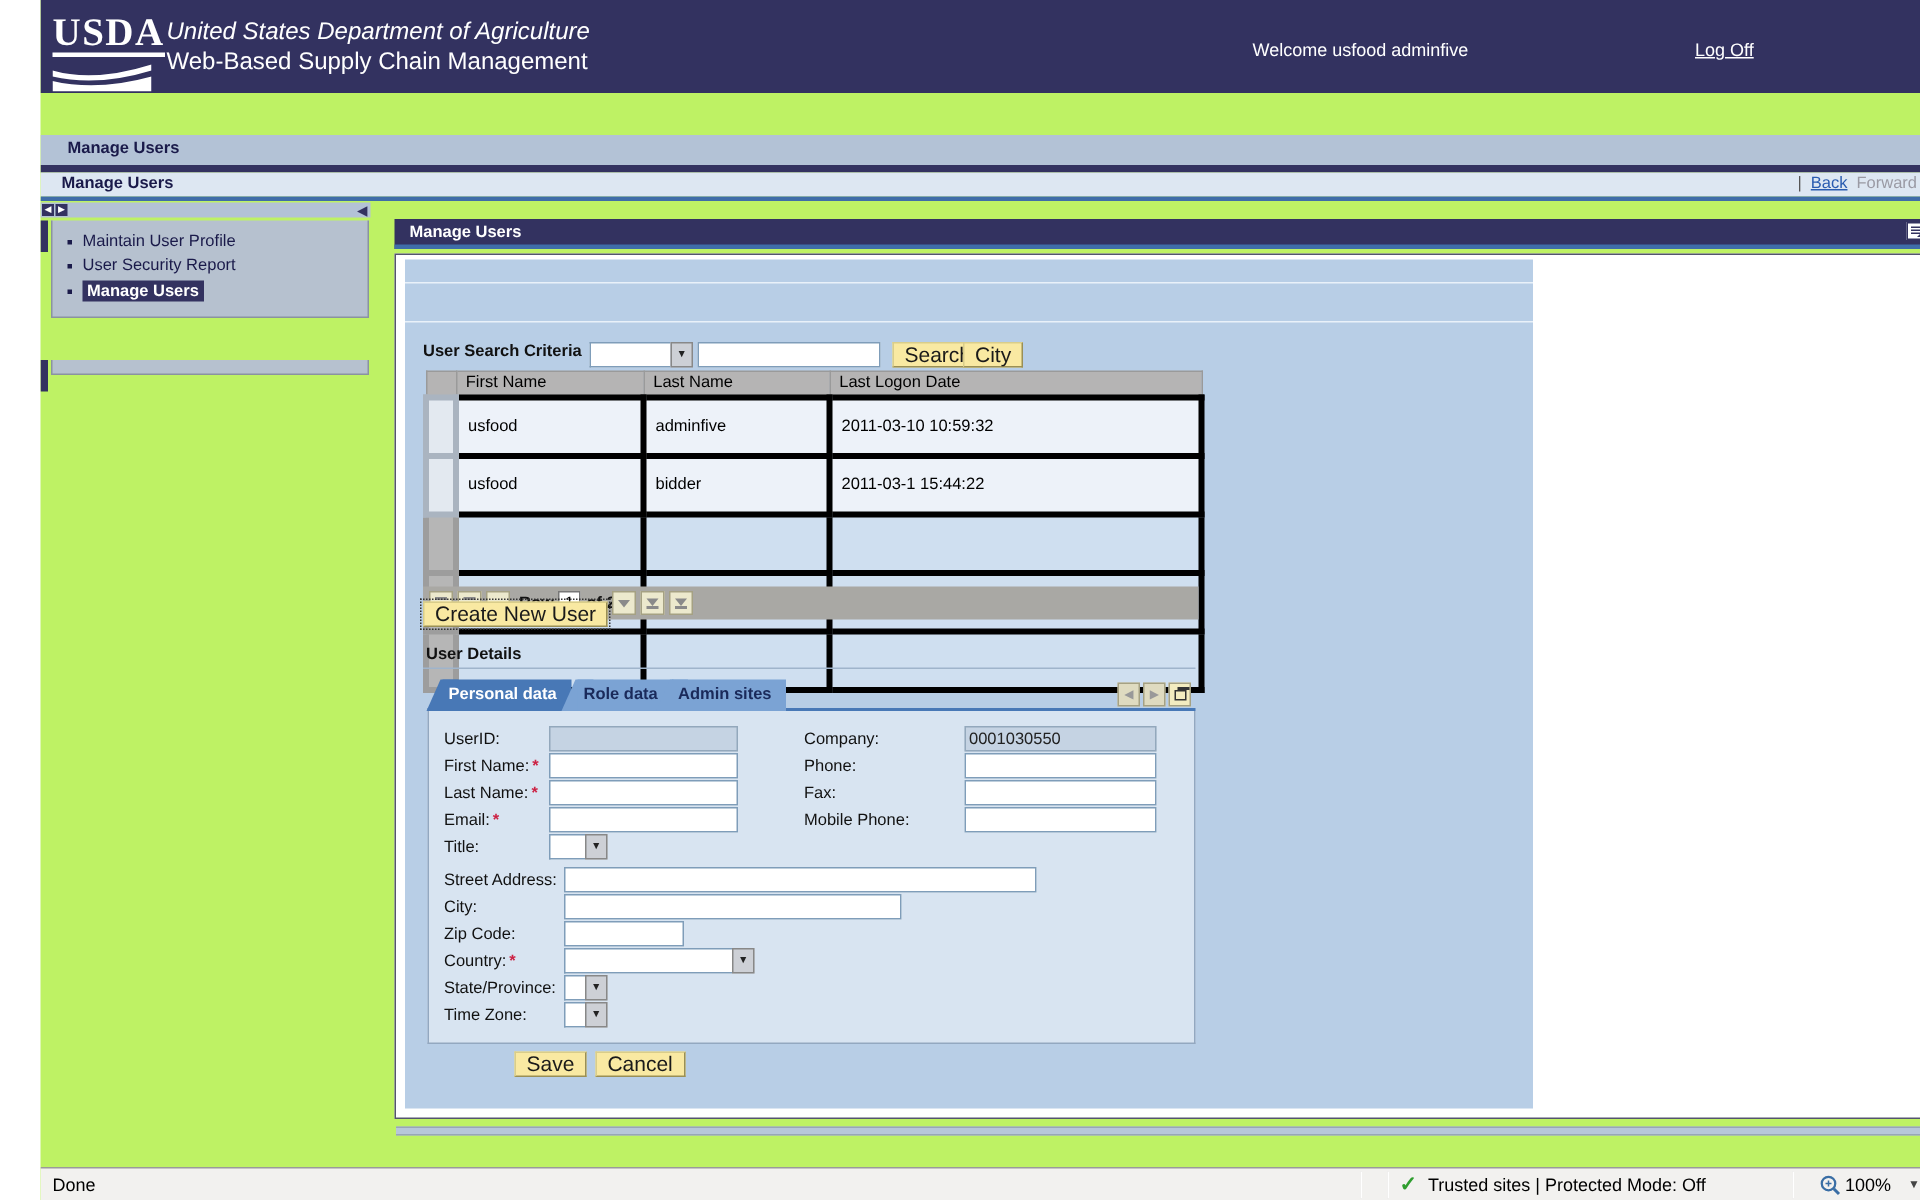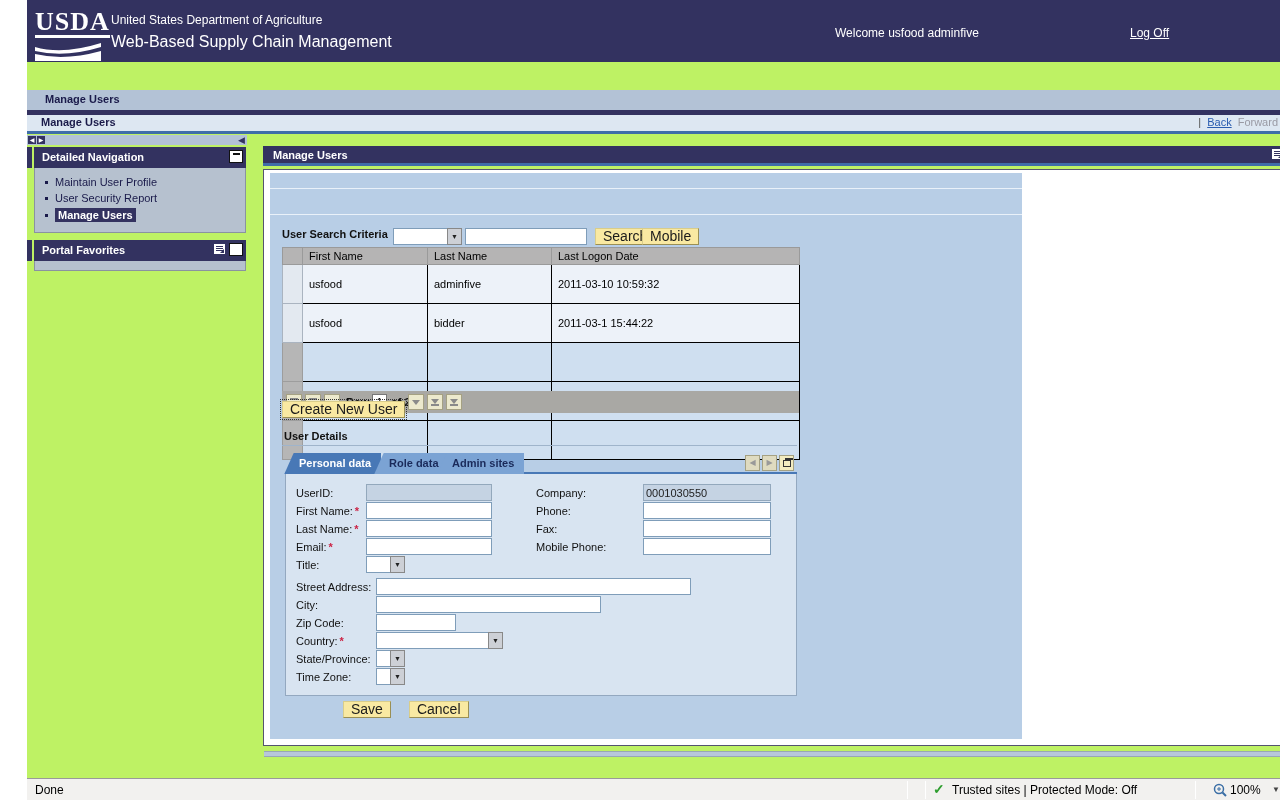--- a/index.html
+++ b/index.html
@@ -4,21 +4,21 @@
 <style>
   * { margin:0; padding:0; box-sizing:border-box; }
   html,body { width:1280px; height:800px; background:#fff; font-family:"Liberation Sans", sans-serif; font-size:11px; color:#000; }
   #screen { position:relative; width:1280px; height:800px; background:#bef264; overflow:hidden;margin-left:27px; }
 
   
   .masthead { position:absolute; left:0; top:0; width:1280px; height:62px; background:#333260; }
   .usda-logo { position:absolute; left:8px; top:9px; width:66px; height:46px; color:#fff; }
   .usda-logo .acro { font-family:"Liberation Serif", serif; font-weight:bold; font-size:26px; letter-spacing:1px; border-bottom:3px solid #fff; display:inline-block; line-height:26px; }
   .usda-swoosh { position:absolute; left:0; top:32px; }
-  .dept-line { position:absolute; left:84px; top:13px; color:#fff; font-size:12px; }
+  .dept-line { position:absolute; left:84px; top:13px; color:#fff; font-size:16px;font-style:italic; }
   .app-line  { position:absolute; left:84px; top:33px; color:#fff; font-size:16px; }
   .welcome   { position:absolute; left:808px; top:26px; color:#fff; font-size:12px; }
   .logoff    { position:absolute; left:1103px; top:26px; color:#fff; font-size:12px; text-decoration:underline; cursor:pointer; }
   .wbscm-logo { position:absolute; left:1164px; top:6px; width:104px; height:50px; background:#fff; border:3px solid #1f6b47; border-radius:8px; }
   .wbscm-logo .txt { position:absolute; left:5px; top:9px; font-size:22px; font-weight:bold; font-style:italic; color:#2a5caa; letter-spacing:-1px; }
   .wbscm-wheat { position:absolute; right:-8px; top:-8px; }
 
   
   .navbar { position:absolute; left:0; top:62px; width:1280px; height:28px; background:#333260; }
   .navtabs { position:absolute; left:8px; bottom:0; display:flex; }
@@ -78,21 +78,21 @@
   .combo .fld { background:#fff; border:1px solid #7f9db9; border-right:none; height:17px; }
   .combo .btn { width:15px; height:17px; background:#cdd0d6; border:1px solid #888; font-size:7px; line-height:15px; text-align:center; color:#222; cursor:pointer; }
   .txt { height:17px; border:1px solid #7f9db9; background:#fff; font-family:"Liberation Sans", sans-serif; font-size:11px; padding:0 2px; }
   .txt.ro { background:#c5d3e3; border-color:#93a8bc; color:#222; }
   .ybtn { height:17px; background:#f9e9a2; border:1px solid #9a8f55; border-top-color:#d9cd8a; border-left-color:#d9cd8a; font-family:"Liberation Sans", sans-serif; font-size:14px; color:#1a1a1a; padding:0 7px; cursor:pointer; line-height:15px; }
   .focus-dotted { outline:1px dotted #333; outline-offset:1px; }
 
   
   .utable { position:absolute; left:12px; top:74px; width:517px; border-collapse:collapse; table-layout:fixed; }
   .utable th { background:#b5b4b4; color:#000; font-weight:normal; font-size:11px; text-align:left; height:17px; padding:0 6px; border:1px solid #9a9a9a; }
-  .utable td { height:39px; font-size:11px; padding:0 6px; border:1px solid #000000; }
+  .utable td { height:39px; font-size:11px; padding:0 6px; border:4px solid #000000; }
   .utable tr.data td { background:#edf2f9; }
   .utable tr.data td.sel { background:#e3e9f0; border-color:#aab4c0; cursor:pointer; }
   .utable tr.empty td { background:#cfdff0; }
   .utable tr.empty td.sel { background:#b6b6b6; border-color:#9d9d9d; }
   .tfooter { position:absolute; left:12px; top:218px; width:517px; height:22px; background:#a9a8a4; }
   .pgbtn { position:absolute; top:3px; width:16px; height:16px; background:#ece9cd; border:1px solid #a5a183; cursor:pointer; }
   .pgbtn .tri-up { position:absolute; left:3px; top:6px; width:0; height:0; border-left:4px solid transparent; border-right:4px solid transparent; border-bottom:5px solid #8a8a8a; }
   .pgbtn .tri-down { position:absolute; left:3px; top:5px; width:0; height:0; border-left:4px solid transparent; border-right:4px solid transparent; border-top:5px solid #8a8a8a; }
   .pgbtn .cap { position:absolute; left:3px; width:8px; height:2px; background:#8a8a8a; }
   .cap.top { top:3px; } .cap.bot { bottom:3px; }
@@ -113,21 +113,21 @@
   .strip-icons { position:absolute; right:3px; top:2px; display:flex; gap:2px; }
   .sbtn { width:15px; height:16px; background:#dfdbc0; border:1px solid #a5a183; text-align:center; line-height:14px; font-size:8px; color:#999; cursor:pointer; }
   .sbtn.win { background:#f3ecc0; position:relative; }
   .sbtn.win i { position:absolute; left:3px; top:4px; width:8px; height:7px; border:1px solid #333; background:transparent; }
   .sbtn.win b { position:absolute; left:5px; top:2px; width:8px; height:2px; background:#333; }
 
   .tabpanel { position:absolute; left:15px; top:301px; width:512px; height:222px; background:#d8e4f1; border:1px solid #93a8c0; border-top:none; }
   .flabel { position:absolute; font-size:11px; color:#111; white-space:nowrap; }
   .req { color:#cc2244; font-weight:bold; margin-left:2px; }
 
-  .savebar { position:absolute; left:25px; top:528px; display:flex; gap:18px;padding-left:48px; }
+  .savebar { position:absolute; left:25px; top:528px; display:flex; gap:6px;padding-left:48px; }
 
   
   .bottom-band { position:absolute; left:237px; top:751px; width:1040px; height:6px; background:#b7c7da; border-top:1px solid #98a6b6; border-bottom:1px solid #98a6b6; }
 
   
   .statusbar { position:absolute; left:0; top:778px; width:1280px; height:22px; background:#f2f1ef; border-top:1px solid #9a9a9a; }
   .statusbar .done { position:absolute; left:8px; top:4px; font-size:12px; color:#000; }
   .sb-sep { position:absolute; top:2px; width:1px; height:18px; background:#d4d2cf; border-right:1px solid #fff; }
   .sb-check { position:absolute; left:906px; top:2px; color:#2f9e2f; font-size:14px; font-weight:bold; }
   .sb-sec { position:absolute; left:925px; top:4px; font-size:12px; color:#000; }
@@ -177,58 +177,38 @@
   <div class="blue-rule"></div>
 
   <div class="side-strip">
     <span class="mini m1">◀</span>
     <span class="mini m2">▶</span>
     <span class="endarrow">◀</span>
   </div>
 
   <div class="tray-notch" style="top:147px; height:21px;"></div>
   <div class="tray" style="top:147px;">
-    <div class="tray-head">
-      <span>Detailed Navigation</span>
-      <span class="hicons">
-          <span class="icon-min">
-            <i></i>
-          </span>
-        </span>
-    </div>
     <div class="tray-body">
       <div class="nav-item">
         <span class="bullet"></span>
         <span class="lbl">Maintain User Profile</span>
       </div>
       <div class="nav-item">
         <span class="bullet"></span>
         <span class="lbl">User Security Report</span>
       </div>
       <div class="nav-item sel">
         <span class="bullet"></span>
         <span class="lbl">Manage Users</span>
       </div>
     </div>
   </div>
 
   <div class="tray-notch" style="top:240px; height:21px;"></div>
   <div class="tray" style="top:240px;">
-    <div class="tray-head">
-      <span>Portal Favorites</span>
-      <span class="hicons">
-        <span class="icon-doc" style="background:#fff;">
-            <i></i>
-            <i></i>
-            <i></i>
-            <b></b>
-          </span>
-        <span class="icon-min"></span>
-      </span>
-    </div>
     <div class="tray-body" style="height:10px; padding:0;"></div>
   </div>
 
   <div class="module">
     <div class="module-titlebar">
       <span class="t">Manage Users</span>
       <span class="ticons">
         <span class="icon-doc">
             <i></i>
             <i></i>
@@ -243,21 +223,21 @@
         <div class="hairline" style="top:15px;"></div>
         <div class="hairline" style="top:41px;"></div>
 
         <span class="search-label">User Search Criteria</span>
         <span class="combo" style="left:123px; top:55px;">
           <span class="fld" style="width:54px;"></span>
           <span class="btn">▼</span>
         </span>
         <input class="txt" style="position: absolute; left: 195px; top: 55px; width: 122px;" value="">
         <button class="ybtn" style="position:absolute; left:325px; top:55px;">Search</button>
-        <button class="ybtn" style="position:absolute; left:372px; top:55px;">Mobile</button>
+        <button class="ybtn" style="position:absolute; left:372px; top:55px;">City</button>
 
         <table class="utable">
           <colgroup>
               <col style="width:20px;">
               <col style="width:125px;">
               <col style="width:124px;">
               <col style="width:248px;">
             </colgroup>
           <tbody>
               <tr>

